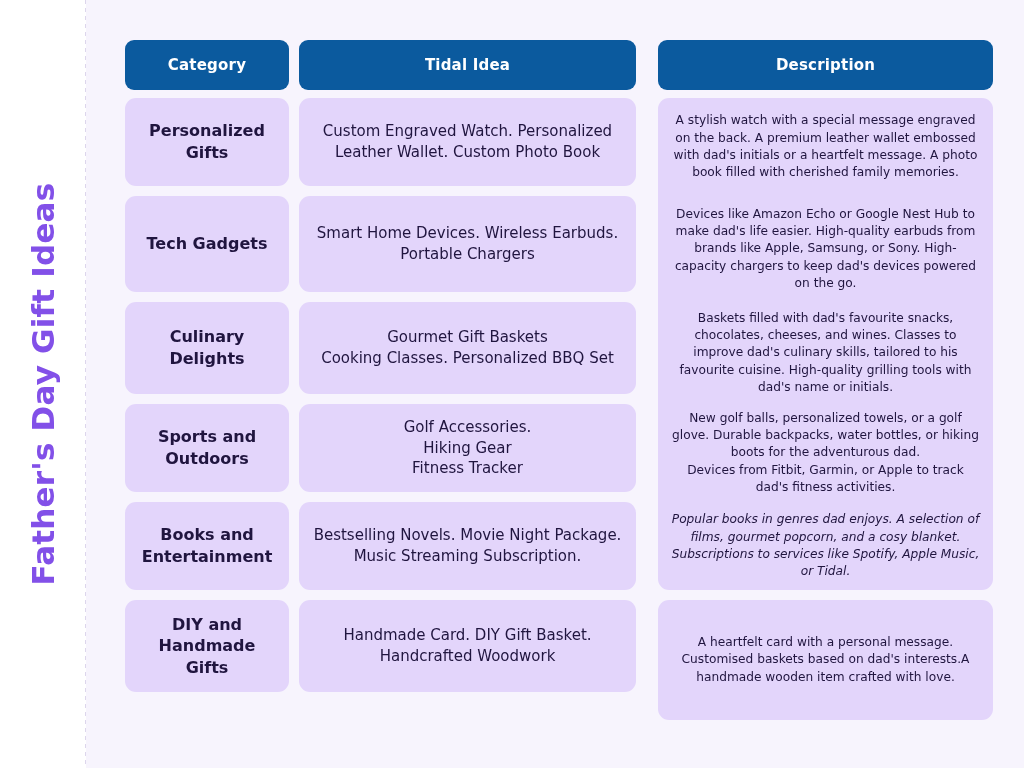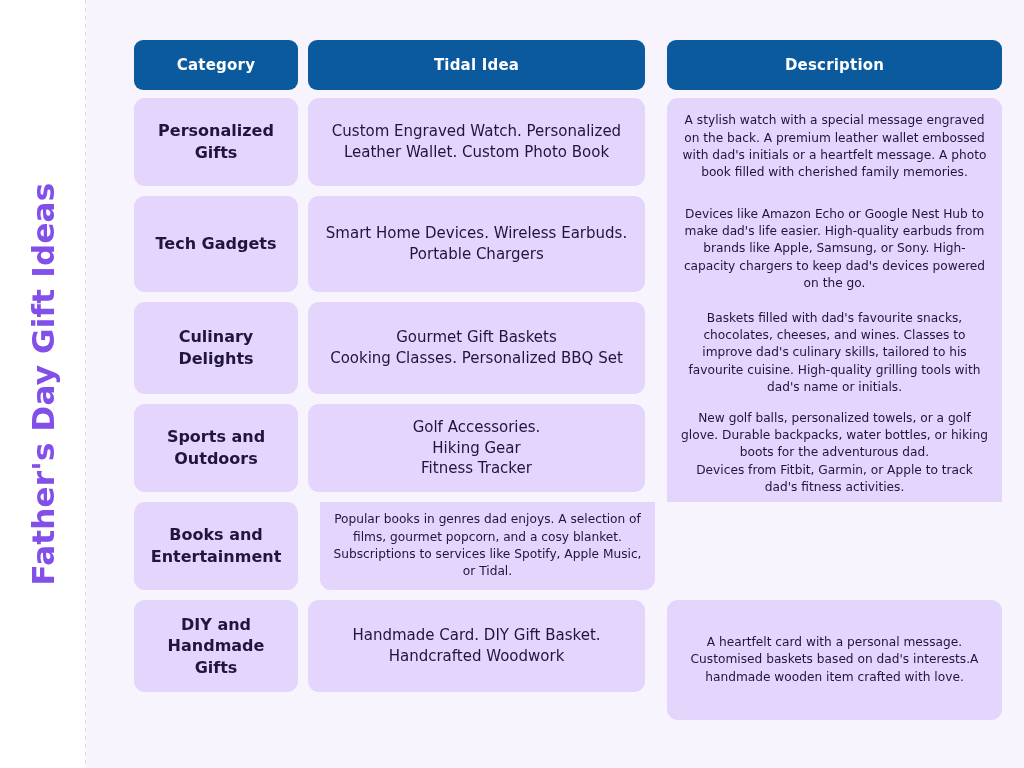--- a/index.html
+++ b/index.html
@@ -64,21 +64,21 @@
     font-family: "DejaVu Sans", sans-serif;
     font-size: 31px;
     font-weight: bold;
     letter-spacing: 0.2px;
     color: #8250e8;
   }
 
   
   .table {
     position: absolute;
-    left: 134px;
+    left: 125px;
     top: 40px;
     width: 858px;
   }
 
   .header-row {
     display: flex;
     gap: 10px;
     margin-bottom: 8px;
   }
   .col-cat   { width: 164px; flex: 0 0 164px; }
@@ -180,21 +180,22 @@
           <div class="cell cell-gift col-gift">Gourmet Gift Baskets<br>Cooking Classes. Personalized BBQ Set</div>
           <div class="cell cell-desc col-desc desc-mid" style="height: 102px; align-self: flex-start;">Baskets filled with dad's favourite snacks, chocolates, cheeses, and wines. Classes to improve dad's culinary skills, tailored to his favourite cuisine. High-quality grilling tools with dad's name or initials.</div>
         </div>
         <div class="body-row" style="margin-bottom: 10px; height: 88px;">
           <div class="cell cell-cat col-cat">Sports and Outdoors</div>
           <div class="cell cell-gift col-gift">Golf Accessories.<br>Hiking Gear<br>Fitness Tracker</div>
           <div class="cell cell-desc col-desc desc-mid" style="height: 98px; align-self: flex-start;">New golf balls, personalized towels, or a golf glove.  Durable backpacks, water bottles, or hiking boots for the adventurous dad.<br>Devices from Fitbit, Garmin, or Apple to track dad's fitness activities.</div>
         </div>
         <div class="body-row" style="margin-bottom: 10px; height: 88px;">
           <div class="cell cell-cat col-cat">Books and Entertainment</div>
-          <div class="cell cell-desc col-desc desc-bottom" style="height: 88px; align-self: flex-start;">Popular books in genres dad enjoys. A selection of films, gourmet popcorn, and a cosy blanket. Subscriptions to services like Spotify, Apple Music, or Tidal.</div>
+          <div class="cell cell-gift col-gift">Bestselling Novels.  Movie Night Package. Music Streaming Subscription.</div>
+          <div class="cell cell-desc col-desc desc-bottom" style="height: 88px; align-self: flex-start; font-style: italic;">Popular books in genres dad enjoys. A selection of films, gourmet popcorn, and a cosy blanket. Subscriptions to services like Spotify, Apple Music, or Tidal.</div>
         </div>
         <div class="body-row" style="height: 92px;">
           <div class="cell cell-cat col-cat">DIY and Handmade Gifts</div>
           <div class="cell cell-gift col-gift">Handmade Card. DIY Gift Basket. Handcrafted Woodwork</div>
           <div class="cell cell-desc col-desc desc-solo" style="height: 120px; align-self: flex-start; text-align: center;">A heartfelt card with a personal message. Customised baskets based on dad's interests.A handmade wooden item crafted with love.</div>
         </div>
       </div>
 
   </div>
 </div>

